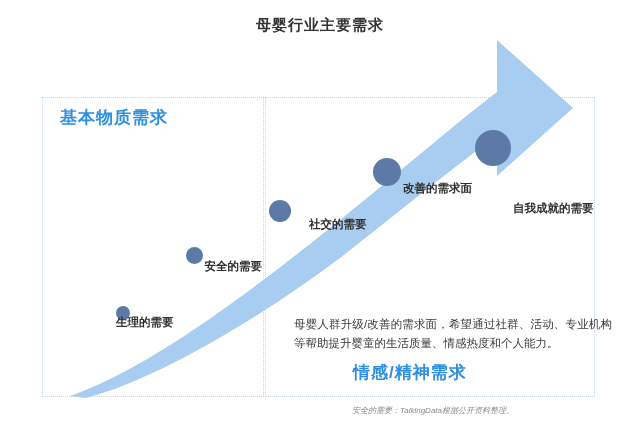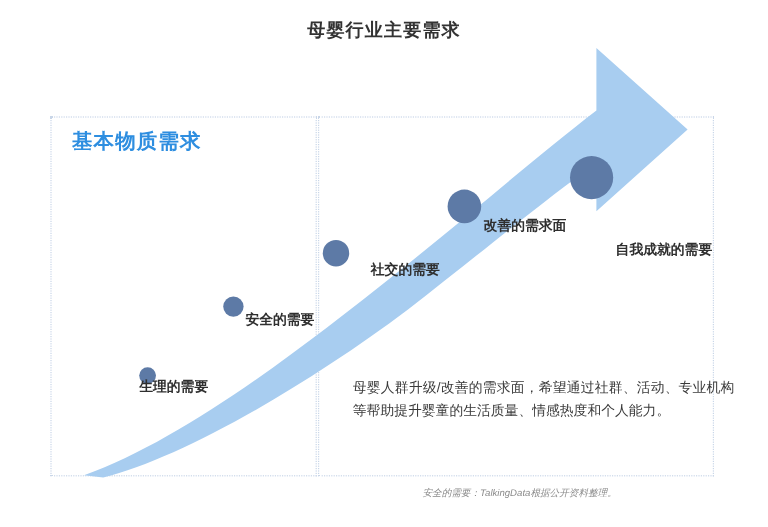--- a/index.html
+++ b/index.html
@@ -145,20 +145,21 @@
              L 497 40
              L 573 108
              L 497 176
              L 497 136
              C 452 168, 404 208, 340 258
              C 252 324, 150 382, 86 398
              Z" fill="#a8cdf0"></path>
   </svg>
 
   <div class="section-heading" id="heading-basic" style="color: rgb(46, 142, 224);">基本物质需求</div>
+  <div class="section-heading" id="heading-emotional" style="color: rgb(46, 142, 224);">情感/精神需求</div>
 
   <div class="section-desc" id="desc-emotional">母婴人群升级/改善的需求面，希望通过社群、活动、专业机构等帮助提升婴童的生活质量、情感热度和个人能力。</div>
 
   <div class="bubble" style="width: 14px; height: 14px; left: 116px; top: 306px; background: rgb(93, 122, 166);"></div>
   <div class="bubble" style="width: 17px; height: 17px; left: 185.5px; top: 246.5px; background: rgb(93, 122, 166);"></div>
   <div class="bubble" style="width: 22px; height: 22px; left: 269px; top: 200px; background: rgb(93, 122, 166);"></div>
   <div class="bubble" style="width: 28px; height: 28px; left: 373px; top: 158px; background: rgb(93, 122, 166);"></div>
   <div class="bubble" style="width: 36px; height: 36px; left: 475px; top: 130px; background: rgb(93, 122, 166);"></div>
 
   <div class="bubble-label" style="left: 116px; top: 315px;">生理的需要</div>

